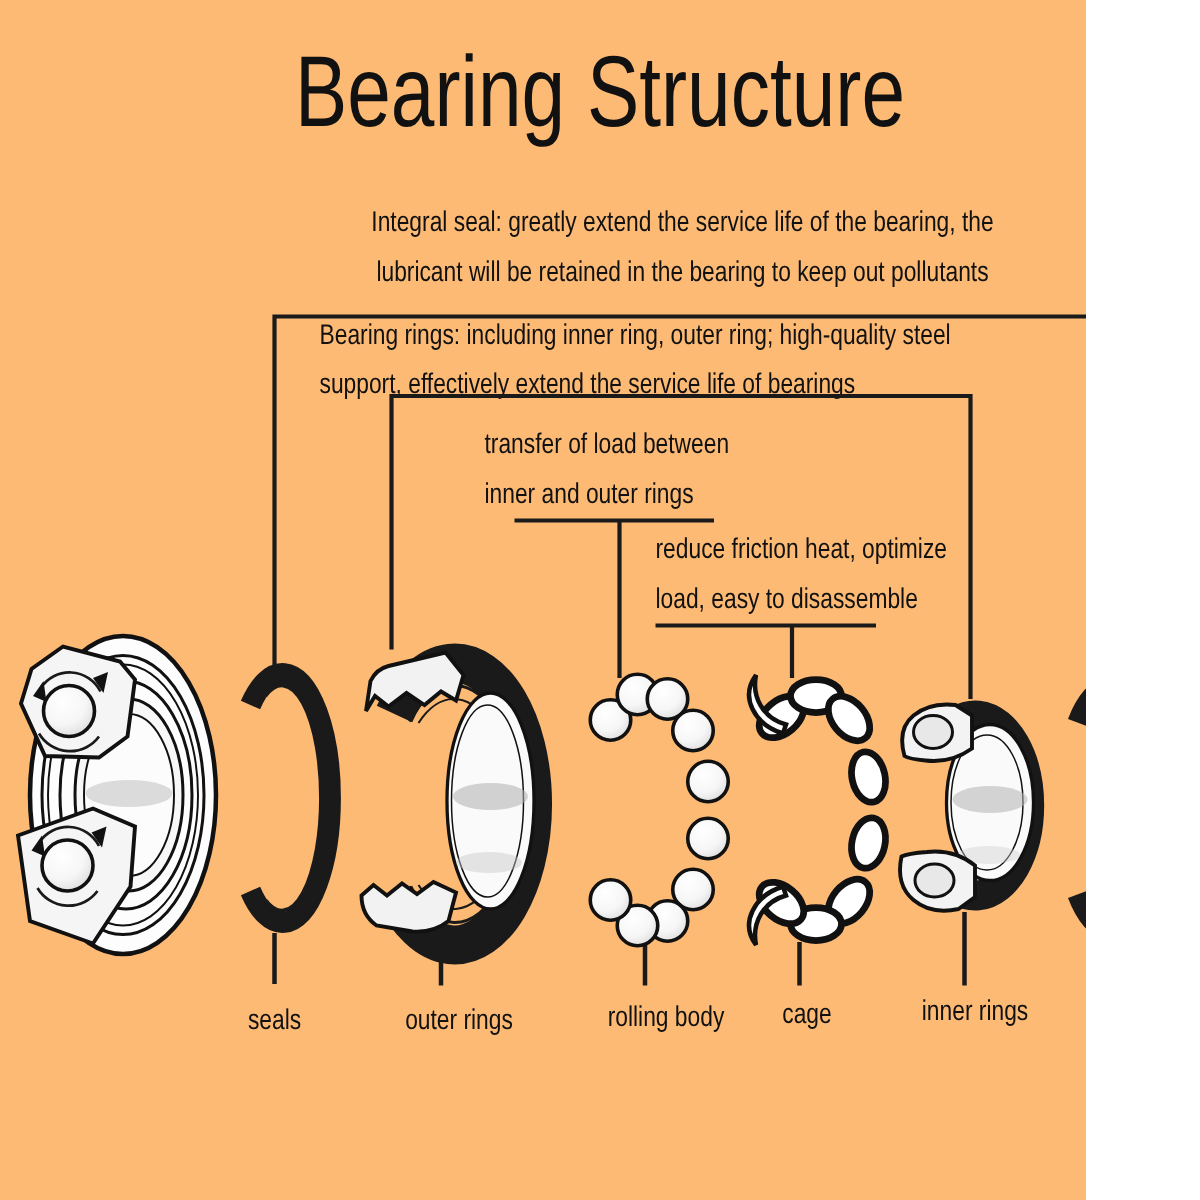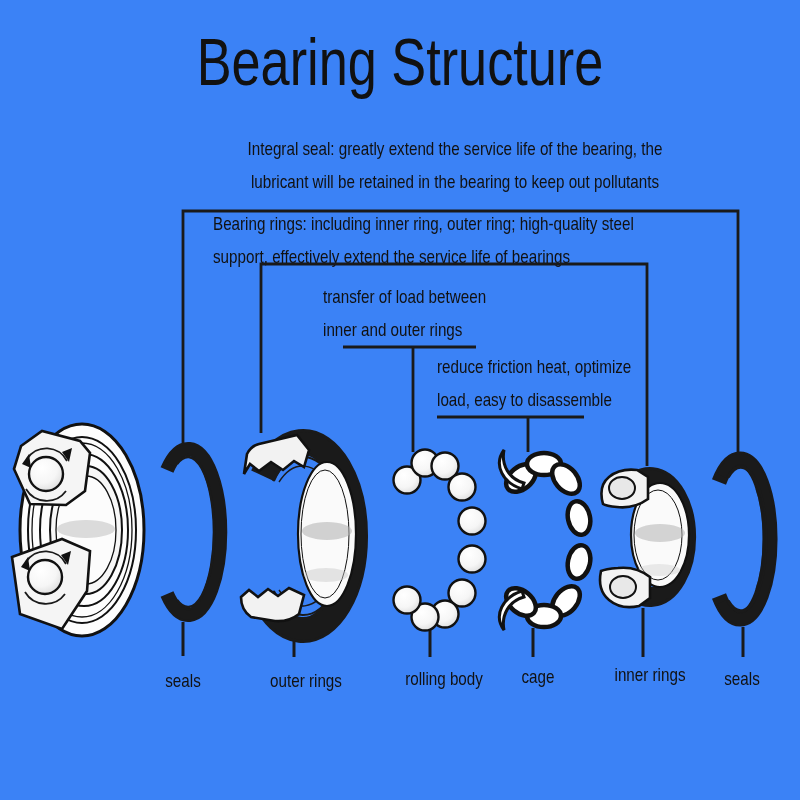--- a/index.html
+++ b/index.html
@@ -1,18 +1,18 @@
 <!DOCTYPE html>
 <html><head>
 <meta charset="utf-8">
 <style>
   html,body{margin:0;padding:0;background:#ffffff;}
   .stage{
-    position:relative;width:800px;height:800px;overflow:hidden;
-    background:#3b82f6;color:#111;
+    position:relative;width:724px;height:800px;overflow:hidden;
+    background:#fdba74;color:#111;
     font-family:"Liberation Sans", sans-serif;
   }
   .title{
     position:absolute;top:28px;left:0;width:800px;text-align:center;
     font-size:67px;line-height:67px;white-space:nowrap;
     transform:scaleX(0.78);transform-origin:50% 0;color:#111;
   }
   .ann{position:absolute;font-size:19px;line-height:33px;white-space:nowrap;color:#111;}
   .ann .l{display:block;}
   .ann.centered{text-align:center;transform:scaleX(0.80);transform-origin:50% 0;}

